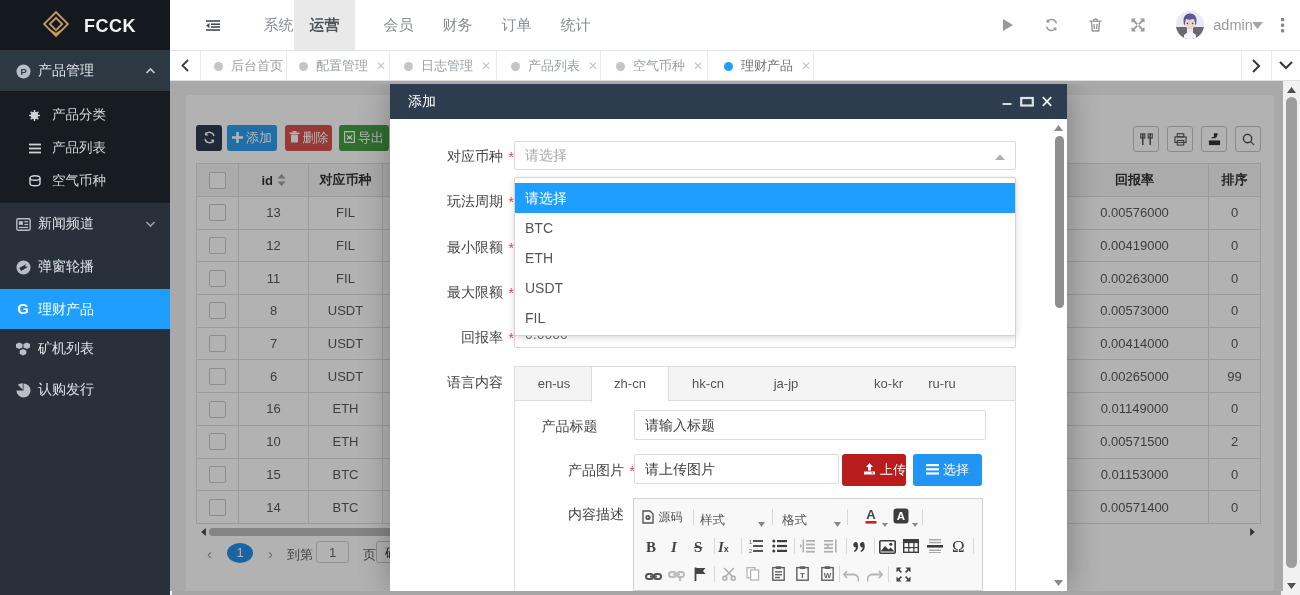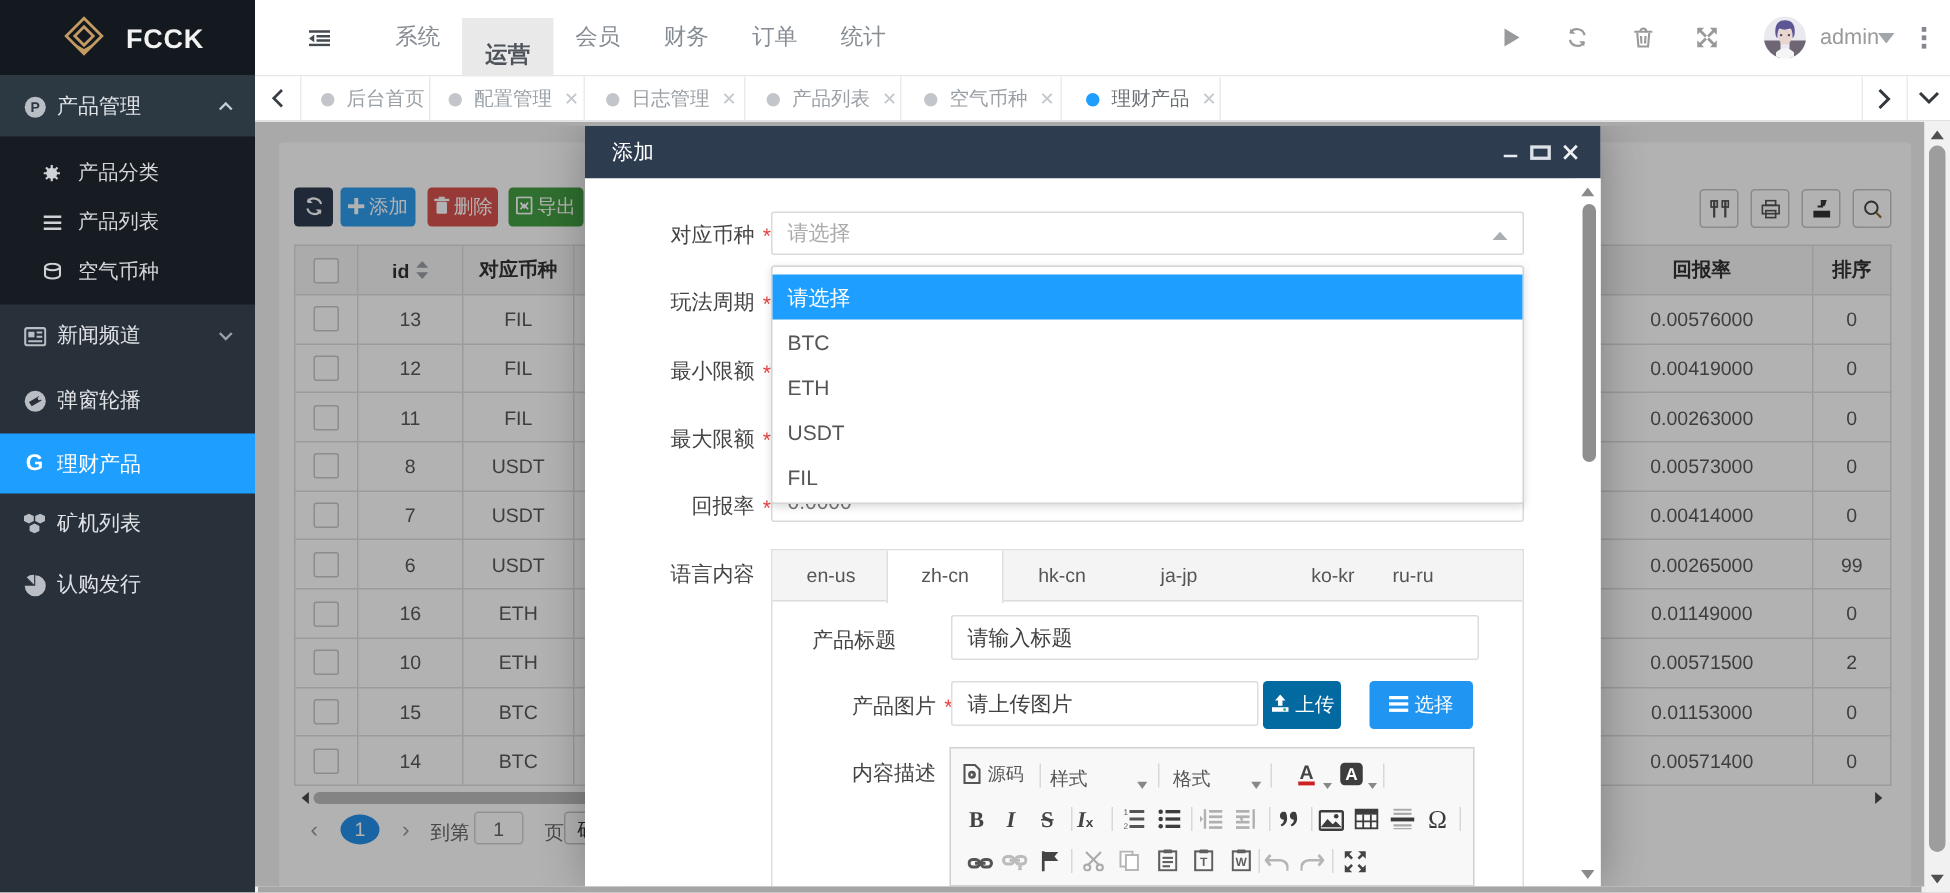--- a/index.html
+++ b/index.html
@@ -353,21 +353,21 @@
       <g stroke="#454a50" stroke-width="1.6">
         <line x1="0" y1="1" x2="14" y2="1"></line>
         <line x1="5" y1="4.2" x2="14" y2="4.2"></line>
         <line x1="5" y1="7" x2="14" y2="7"></line>
         <line x1="0" y1="10" x2="14" y2="10"></line>
       </g>
       <path d="M0 5.6 L3.5 3 v5.2 Z" fill="#454a50"></path>
     </svg>
   </div>
   <div class="nav-item" style="left:79px;width:59px;">系统</div>
-  <div class="nav-item on" style="left:138px;width:61px;margin-top:12px;">运营</div>
+  <div class="nav-item on" style="left:124px;width:61px;">运营</div>
   <div class="nav-item" style="left:199px;width:59px;">会员</div>
   <div class="nav-item" style="left:258px;width:59px;">财务</div>
   <div class="nav-item" style="left:317px;width:59px;">订单</div>
   <div class="nav-item" style="left:376px;width:59px;">统计</div>
 
   <div class="nicon" style="left:826px;width:24px;">
     <svg width="12" height="14" viewBox="0 0 12 14">
         <path d="M1 1 L11 7 L1 13 Z" fill="#98999b"></path>
       </svg>
   </div>
@@ -518,36 +518,36 @@
       <div class="ltab" style="left:154px;">hk-cn</div>
       <div class="ltab" style="left:232px;">ja-jp</div>
       <div class="ltab" style="left:310px;text-align:right;">ko-kr</div>
       <div class="ltab" style="left:388px;">ru-ru</div>
 
       <div class="flabel" style="top:51px;text-align:center;">产品标题</div>
       <div class="finput" style="top:43px;">请输入标题</div>
 
       <div class="flabel" style="top:95px;">产品图片<span class="star">*</span></div>
       <div class="finput" style="top:87px;width:205px;">请上传图片</div>
-      <div class="fbtn" style="left:327px;top:87px;width:52px;background:#0369a1;">
+      <div class="fbtn" style="left:327px;top:87px;width:64px;background:#b91c1c;text-align:right;">
         <svg width="13" height="12" viewBox="0 0 13 12" style="vertical-align:-1px;margin-right:4px;">
               <path d="M6.5 0 L10 4 H8 V7.5 H5 V4 H3 Z" fill="#fff"></path>
               <rect x="1" y="8.5" width="11" height="3" fill="#fff"></rect>
               <rect x="8.6" y="9.3" width="1.6" height="1.5" fill="#0c9b80"></rect>
             </svg>上传</div>
       <div class="fbtn" style="left:398px;top:87px;width:69px;background:#2095f2;">
         <svg width="13" height="11" viewBox="0 0 13 11" style="vertical-align:-1px;margin-right:4px;">
               <g fill="#fff">
                 <rect x="0" y="0" width="13" height="2.2"></rect>
                 <rect x="0" y="4.2" width="13" height="2.2"></rect>
                 <rect x="0" y="8.4" width="13" height="2.2"></rect>
               </g>
             </svg>选择</div>
 
-      <div class="flabel" style="top:140px;">内容描述</div>
+      <div class="flabel" style="top:140px;font-family:Liberation Serif, serif;">内容描述</div>
       <div id="editor" style="position:absolute;left:118px;top:131px;width:350px;height:95px;border:1px solid #d1d1d1;background:#f8f8f8;">
         <div id="edtb">
 <span style="position:absolute;left:8px;top:8px;width:46px;height:20px;"><svg width="12" height="14" viewBox="0 0 12 14" style="vertical-align:-3px">
                   <path d="M1 1 h7 l3 3 v9 h-10 Z" fill="none" stroke="#555" stroke-width="1.4"></path>
                   <circle cx="6" cy="7.5" r="2.6" fill="#555"></circle>
                   <path d="M5.2 6.4 l1.8 1.1 -1.8 1.1 Z" fill="#f8f8f8"></path>
                 </svg> <span style="font-size:12px;color:#555;">源码</span></span>
 <span style="position:absolute;left:59px;top:10px;width:1px;height:16px;background:#d8d8d8;"></span>
 <span style="position:absolute;left:66px;top:11px;width:62px;height:14px;"><span style="font-size:12.5px;color:#555;">样式</span></span>
 <span style="position:absolute;left:124px;top:14px;width:8px;height:8px;"><svg width="7" height="5" viewBox="0 0 7 5">

